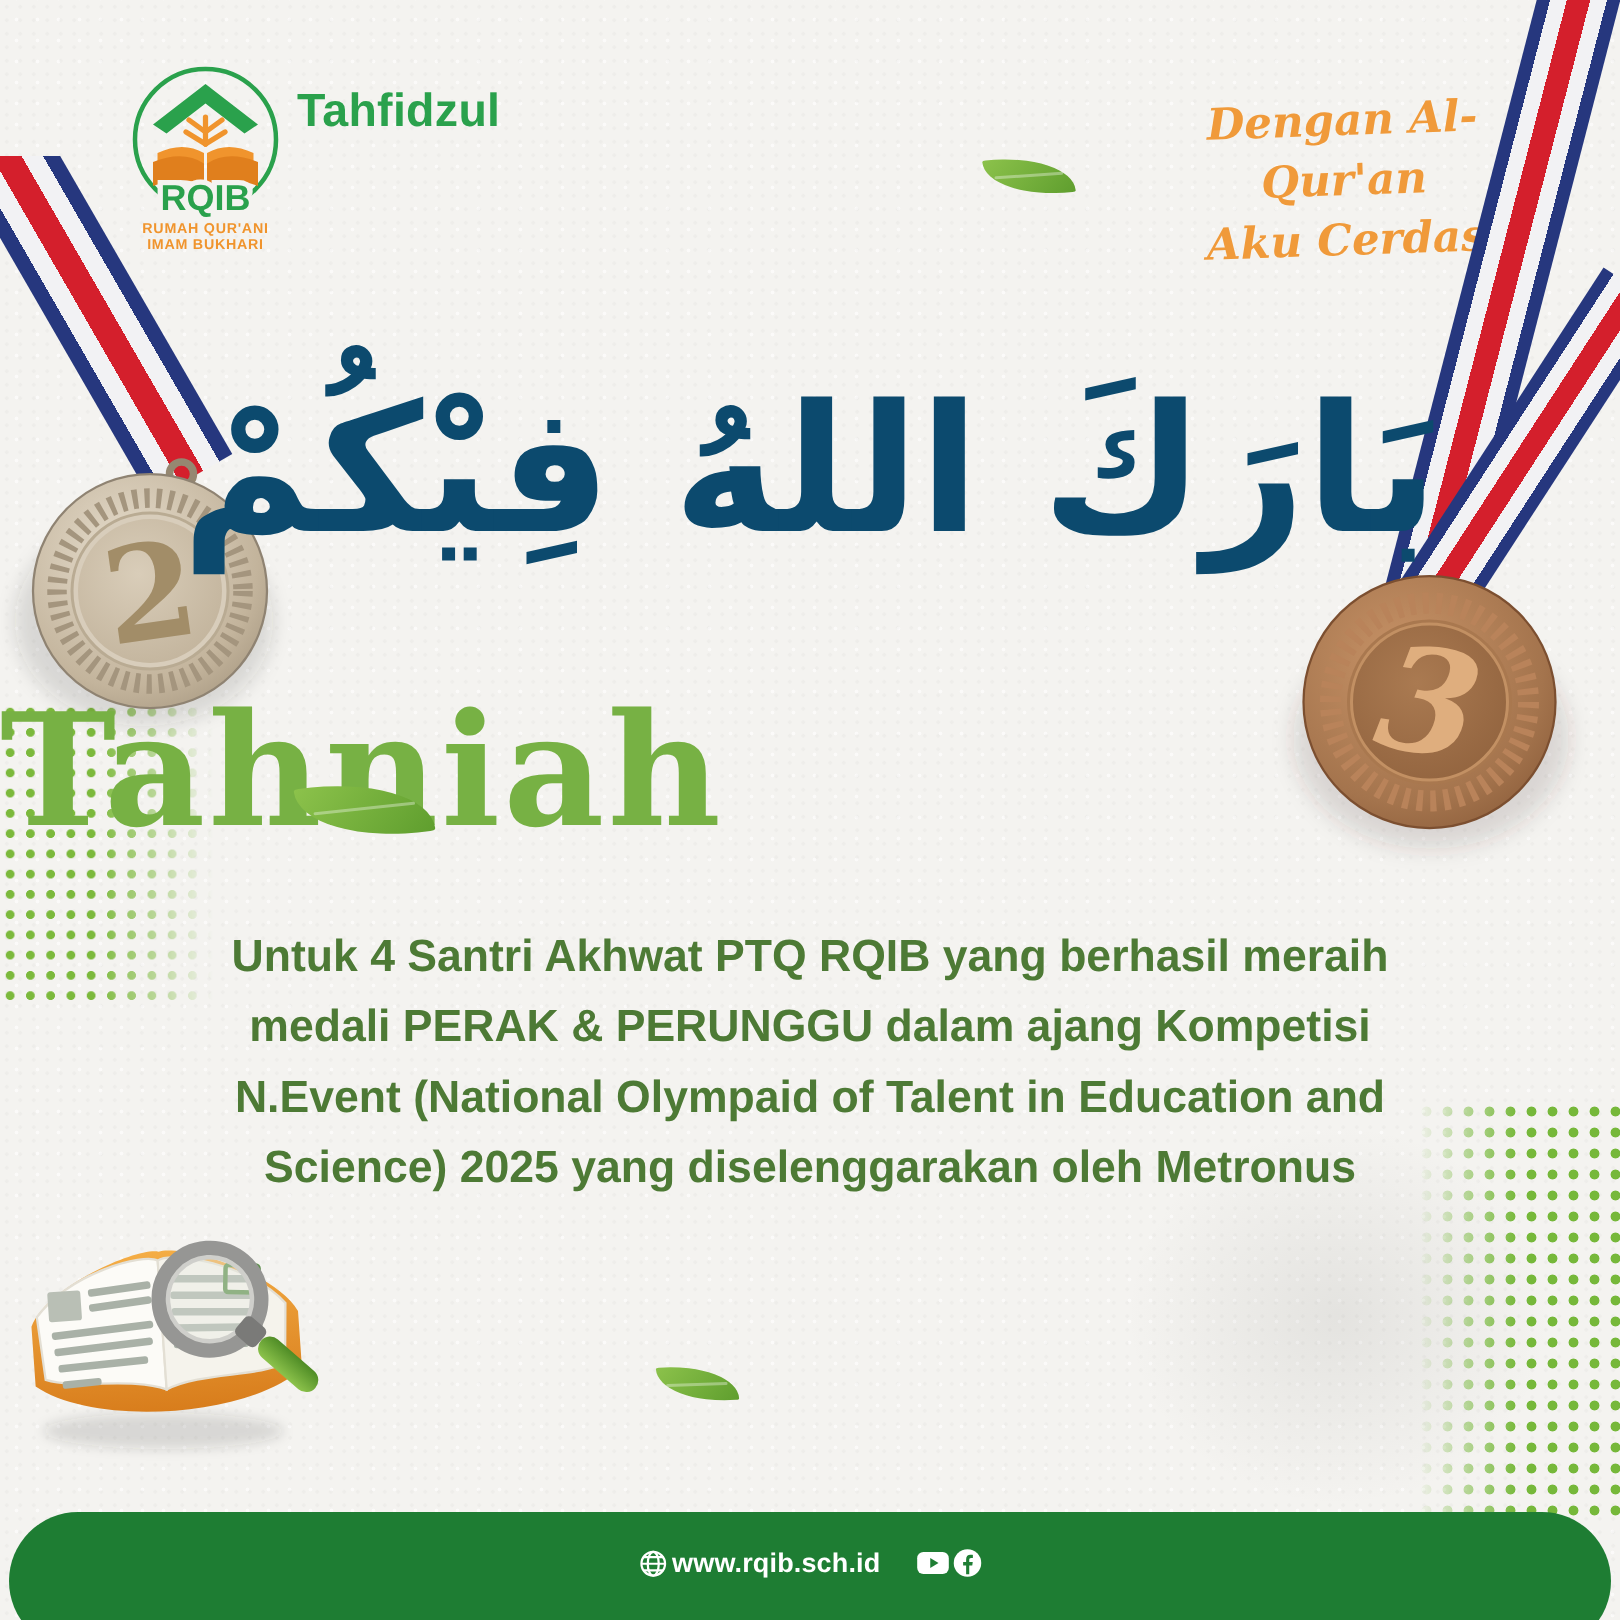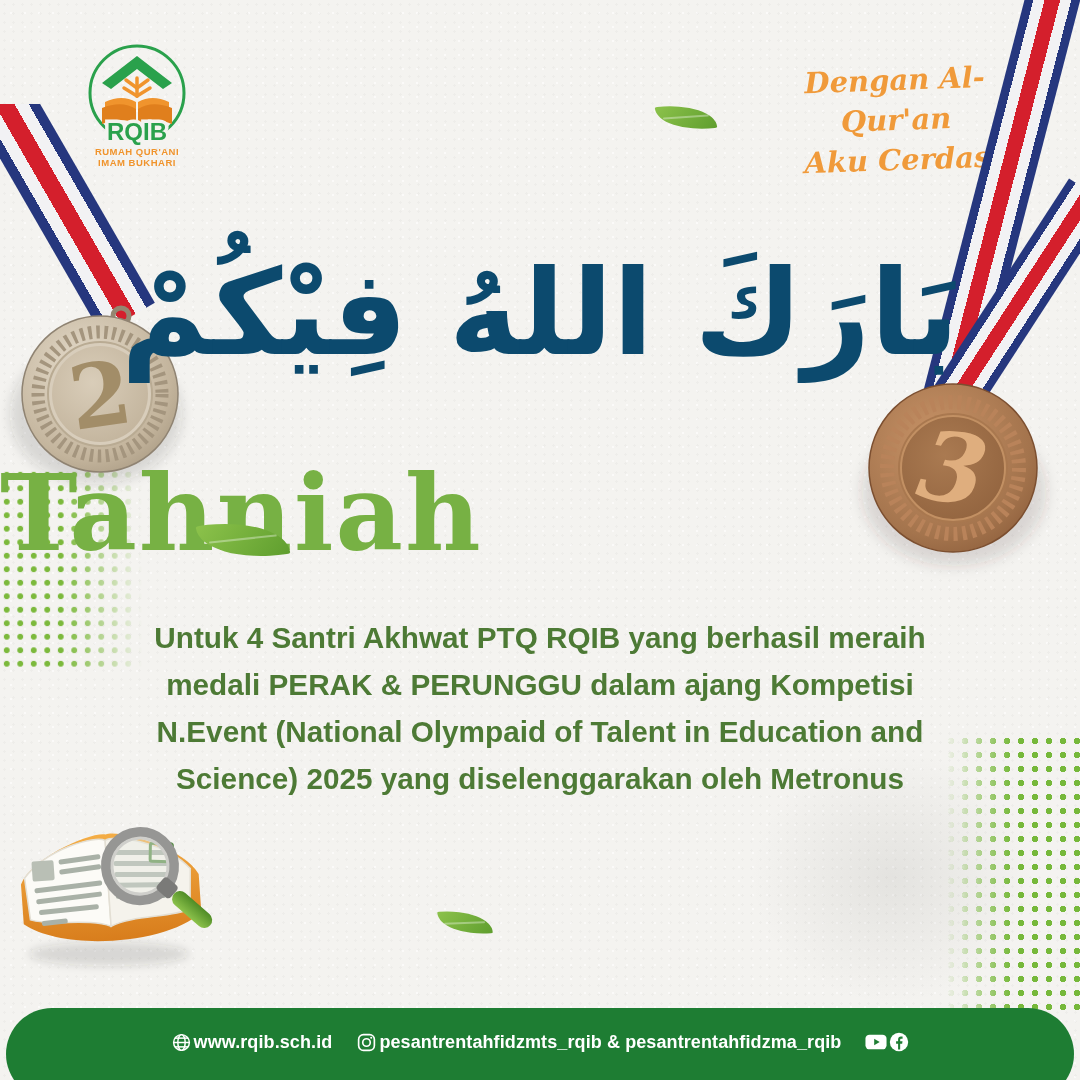--- a/index.html
+++ b/index.html
@@ -81,20 +81,21 @@
     <path d="M97,64 Q80,56 66,64 L66,80 Q80,72 97,80 Z" fill="#f0942d"></path>
     <path d="M30,70 Q50,62 64,71 L64,86 Q50,78 30,86 Z" fill="#e07f1d"></path>
     <path d="M100,70 Q80,62 66,71 L66,86 Q80,78 100,86 Z" fill="#e07f1d"></path>
   </g>
   <text x="65" y="102" text-anchor="middle" font-family="Liberation Sans, sans-serif" font-size="24" font-weight="bold" fill="#2aa14c" stroke="#f4f3f0" stroke-width="7" paint-order="stroke">RQIB</text>
   <text x="65" y="117" text-anchor="middle" font-family="Liberation Sans, sans-serif" font-size="9.5" font-weight="bold" fill="#f0942d" letter-spacing="0.5">RUMAH QUR'ANI</text>
   <text x="65" y="128" text-anchor="middle" font-family="Liberation Sans, sans-serif" font-size="9.5" font-weight="bold" fill="#f0942d" letter-spacing="0.5">IMAM BUKHARI</text>
 </svg>
 
 <div class="abs brand-lines">
+  <div>Tahfidzul</div>
 </div>
 
 <div class="abs tagline">
   <div>Dengan Al-Qur'an</div>
   <div>Aku Cerdas</div>
 </div>
 
 <svg class="abs" style="left:-12px;top:104px;" width="210" height="390" viewBox="0 0 210 390">
   <defs>
     <linearGradient id="stripeL" x1="0" y1="0" x2="1" y2="0">
@@ -237,28 +238,20 @@
     <svg width="21" height="21" viewBox="0 0 24 24" fill="none" stroke="#ffffff" stroke-width="1.7">
       <circle cx="12" cy="12" r="9"></circle>
       <ellipse cx="12" cy="12" rx="4.2" ry="9"></ellipse>
       <line x1="3" y1="12" x2="21" y2="12"></line>
       <line x1="4.2" y1="7" x2="19.8" y2="7"></line>
       <line x1="4.2" y1="17" x2="19.8" y2="17"></line>
     </svg>
     <span>www.rqib.sch.id</span>
   </div>
   <div class="item">
-    <svg width="21" height="21" viewBox="0 0 24 24" fill="none" stroke="#ffffff" stroke-width="1.9">
-      <rect x="3" y="3" width="18" height="18" rx="5.5"></rect>
-      <circle cx="12" cy="12" r="4.3"></circle>
-      <circle cx="17.4" cy="6.6" r="1.2" fill="#ffffff" stroke="none"></circle>
-    </svg>
-    <span>pesantrentahfidzmts_rqib &amp; pesantrentahfidzma_rqib</span>
-  </div>
-  <div class="item">
     <svg width="22" height="18" viewBox="0 0 24 18">
       <rect x="0.5" y="1" width="23" height="16" rx="4.5" fill="#ffffff"></rect>
       <path d="M10,5.4 L16,9 L10,12.6 Z" fill="#1e7d33"></path>
     </svg>
     <svg width="20" height="20" viewBox="0 0 24 24">
       <circle cx="12" cy="12" r="11" fill="#ffffff"></circle>
       <path d="M13.4 21v-7h2.4l.4-2.8h-2.8V9.4c0-.8.3-1.4 1.5-1.4h1.4V5.5c-.3 0-1.1-.1-2-.1-2 0-3.4 1.2-3.4 3.5v2.3H8.5V14h2.4v7z" fill="#1e7d33"></path>
     </svg>
   </div>
 </div>

